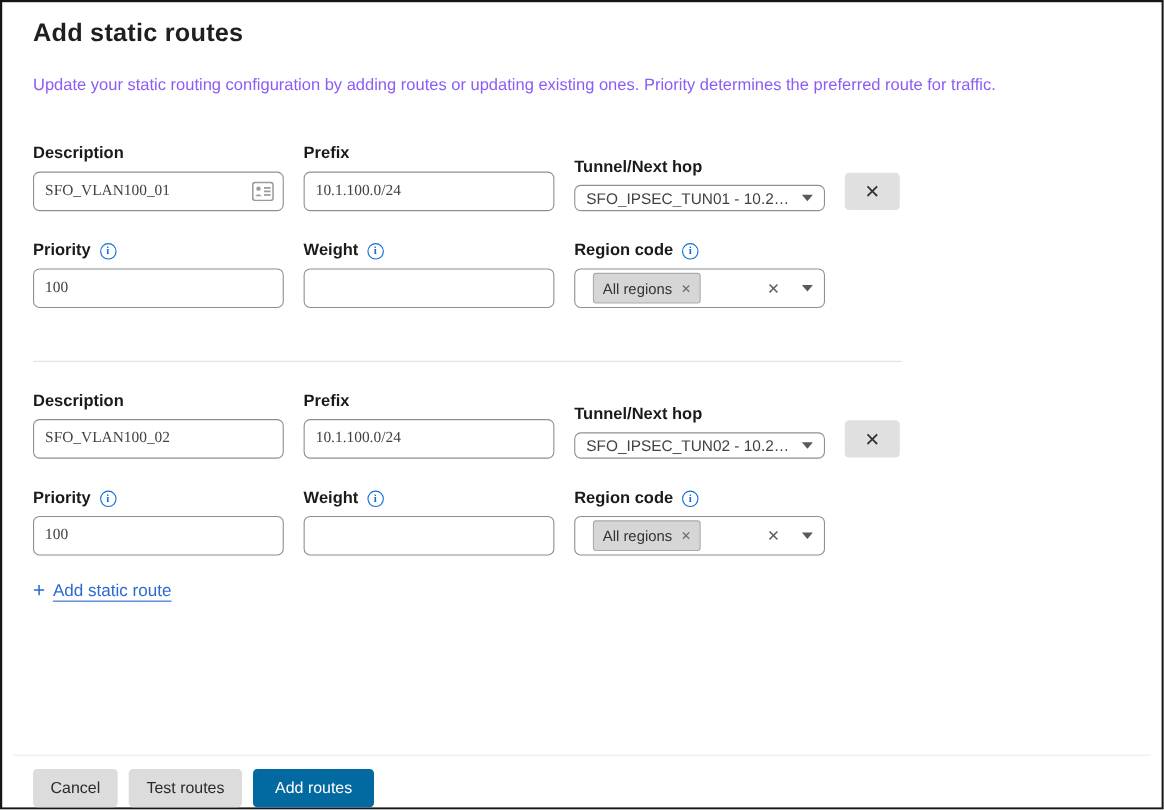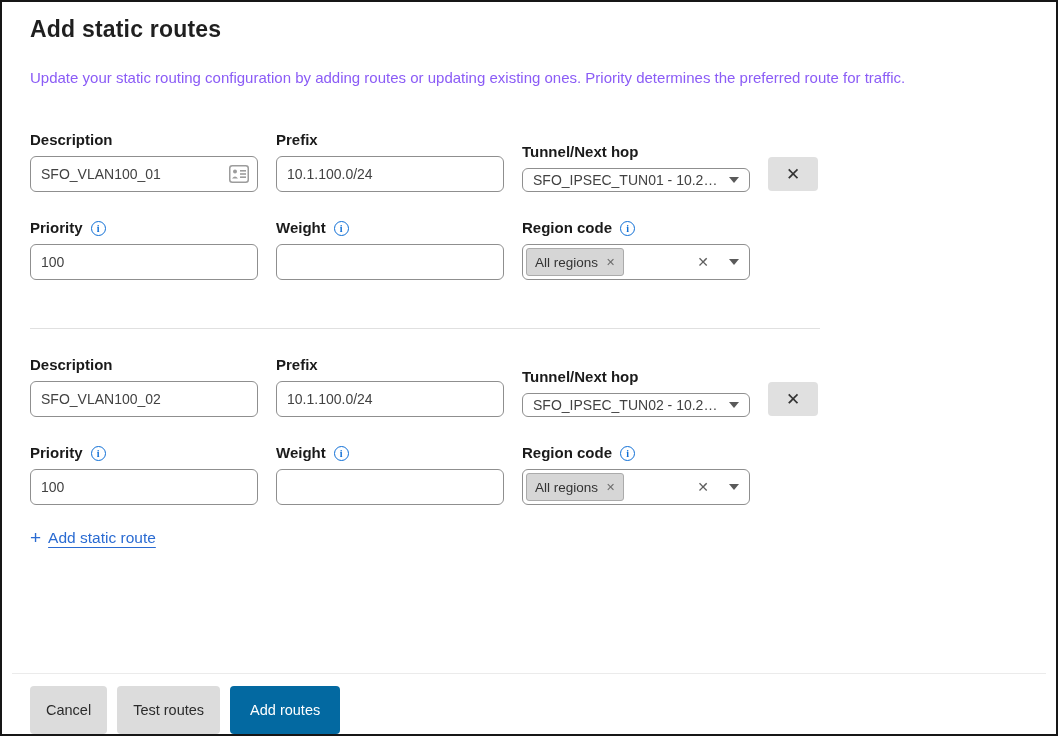--- a/index.html
+++ b/index.html
@@ -39,21 +39,21 @@
     border: 1.5px solid #0f6fd6; border-radius: 50%;
     color: #0f6fd6; font-size: 10px; font-weight: 700;
     font-family: "Liberation Serif", serif;
     cursor: default;
   }
 
   .text-input {
     width: 100%; height: 36px;
     border: 1px solid #8f8f8f; border-radius: 6px;
     padding: 0 10px; font-size: 14px; color: #424242;
-    font-family: Liberation Sans, sans-serif;
+    font-family: Liberation Serif, serif;
     background: #ffffff; outline: none;
   }
   .input-wrap { position: relative; }
   .input-wrap .text-input { padding-right: 34px; }
   .contact-icon {
     position: absolute; right: 9px; top: 9px; width: 20px; height: 18px;
     cursor: pointer; display: block;
   }
 
   .select-box {
@@ -77,21 +77,21 @@
     background: #e0e0e0; border: none; border-radius: 4px;
     font-size: 17px; color: #333333; cursor: pointer;
     display: flex; align-items: center; justify-content: center;
     font-family: "Liberation Sans", sans-serif;
   }
 
   .multiselect {
     width: 100%; height: 36px;
     border: 1px solid #8f8f8f; border-radius: 6px;
     background: #ffffff; cursor: pointer;
-    display: flex; align-items: center; padding: 0 10px 0 3px;
+    display: flex; align-items: center; padding: 0 10px 0 16px;
   }
   .chip {
     display: inline-flex; align-items: center;
     height: 28px; padding: 0 8px;
     background: #d6d6d6; border: 1px solid #ababab; border-radius: 3px;
     font-size: 13.5px; color: #333333;
   }
   .chip-x { margin-left: 8px; font-size: 11px; color: #6d6d6d; cursor: pointer; }
   .ms-spacer { flex: 1; }
   .clear-x { font-size: 14px; color: #5f5f5f; cursor: pointer; margin-right: 12px; }
@@ -108,21 +108,21 @@
   .plus-glyph { color: #2a6bd2; font-size: 19px; font-weight: 400; margin-right: 7px; }
   .add-link-text {
     color: #2a6bd2; font-size: 15.5px; text-decoration: underline;
     text-underline-offset: 4px;
   }
 
   .footer { margin-top: auto; margin-left: -18px; margin-right: -20px; }
   .footer-divider { border: none; border-top: 1px solid #ebebeb; width: 100%; }
   .footer-buttons { display: flex; align-items: center; padding: 12px 0 0 18px; }
   .btn {
-    height: 48px; border-radius: 4px; border: none; cursor: pointer;
+    height: 35px; border-radius: 4px; border: none; cursor: pointer;
     font-size: 14.5px; font-family: "Liberation Sans", sans-serif;
     padding: 0 16px; margin-right: 10px;
   }
   .btn-secondary { background: #dcdcdc; color: #2b2b2b; }
   .btn-primary { background: #0369a1; color: #ffffff; padding: 0 20px; text-align: right; }
 </style>
 </head>
 <body>
 
 <div class="dialog">

